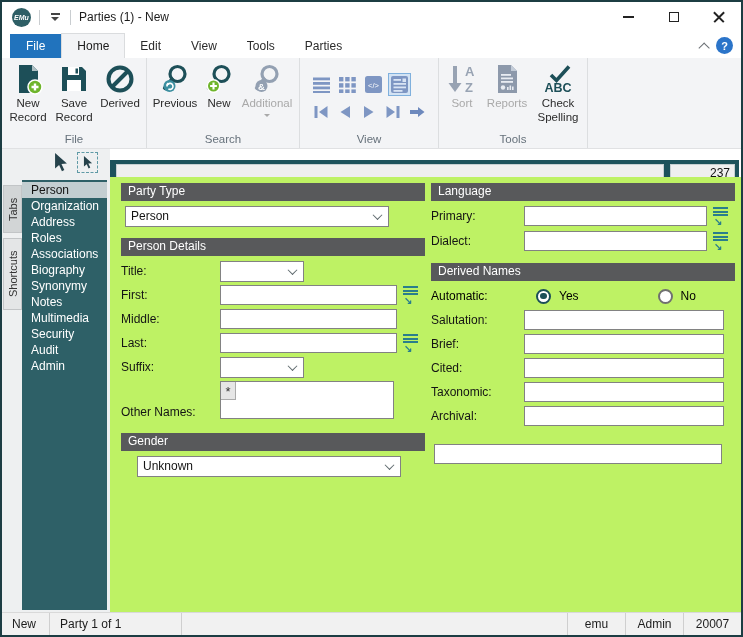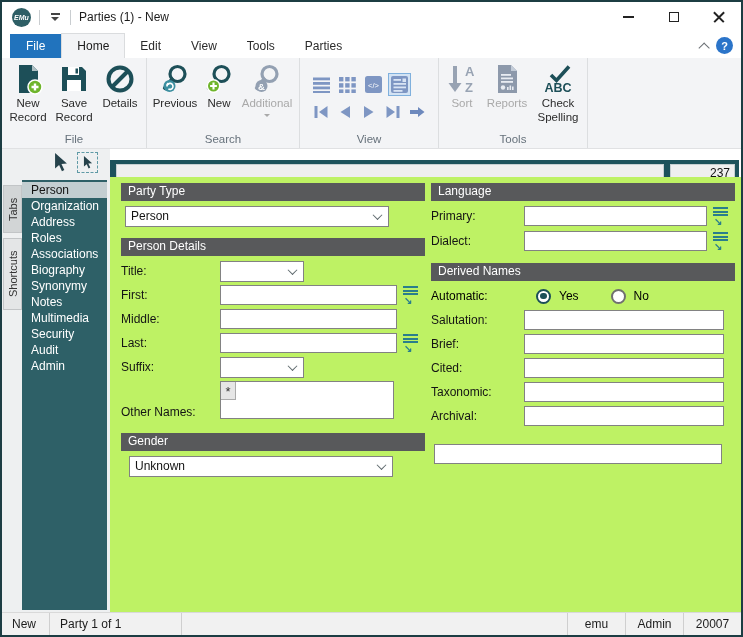--- a/index.html
+++ b/index.html
@@ -169,21 +169,21 @@
             <rect x="17.5" y="5.5" width="2.5" height="5" fill="#1d4f58"></rect>
             <rect x="9" y="17" width="14" height="11" fill="#fff"></rect>
           </svg>
           <span class="rlabel">Save Record</span>
         </div>
         <div class="rbtn">
           <svg width="32" height="32" viewBox="0 0 32 32">
             <circle cx="16" cy="16" r="11.5" fill="none" stroke="#1d4f58" stroke-width="4"></circle>
             <line x1="23.5" y1="8.5" x2="8.5" y2="23.5" stroke="#1d4f58" stroke-width="4"></line>
           </svg>
-          <span class="rlabel">Details</span>
+          <span class="rlabel">Derived</span>
         </div>
       </div>
       <div class="rgroup-label">File</div>
     </div>
 
     <div class="rgroup">
       <div class="rbtns">
         <div class="rbtn" style="width:50px">
           <svg width="32" height="32" viewBox="0 0 32 32">
             <circle cx="18.5" cy="11" r="7.5" fill="none" stroke="#1d4f58" stroke-width="3.2"></circle>
@@ -452,21 +452,21 @@
           </div>
           <div class="frow tall" style="margin-bottom:14px">
             <label class="lw93" style="margin-top:3px">Other Names:</label>
             <div class="grid">
               <span class="grid-head">*</span>
             </div>
           </div>
 
           <div class="sec-header">Gender</div>
           <div class="frow">
-            <div class="combo w264" style="margin-left:8px">
+            <div class="combo w264" style="margin-left:16px">
               <span>Unknown</span>
               <span class="chev"></span>
             </div>
           </div>
         </div>
 
         <div class="col col-right">
           <div class="sec-header">Language</div>
           <div class="frow" style="margin-bottom:5px">
             <label class="lw88">Primary:</label>
@@ -489,21 +489,21 @@
               </span>
           </div>
 
           <div class="sec-header">Derived Names</div>
           <div class="radio-row">
             <label class="lw88" style="font-size:12px">Automatic:</label>
             <span class="radio-item" style="margin-left:12px">
               <span class="radio sel"></span>
               <span>Yes</span>
             </span>
-            <span class="radio-item" style="margin-left:32px">
+            <span class="radio-item" style="margin-left:79px">
               <span class="radio"></span>
               <span>No</span>
             </span>
           </div>
           <div class="frow">
             <label class="lw88">Salutation:</label>
             <input class="tb w200" style="">
           </div>
           <div class="frow">
             <label class="lw88">Brief:</label>

